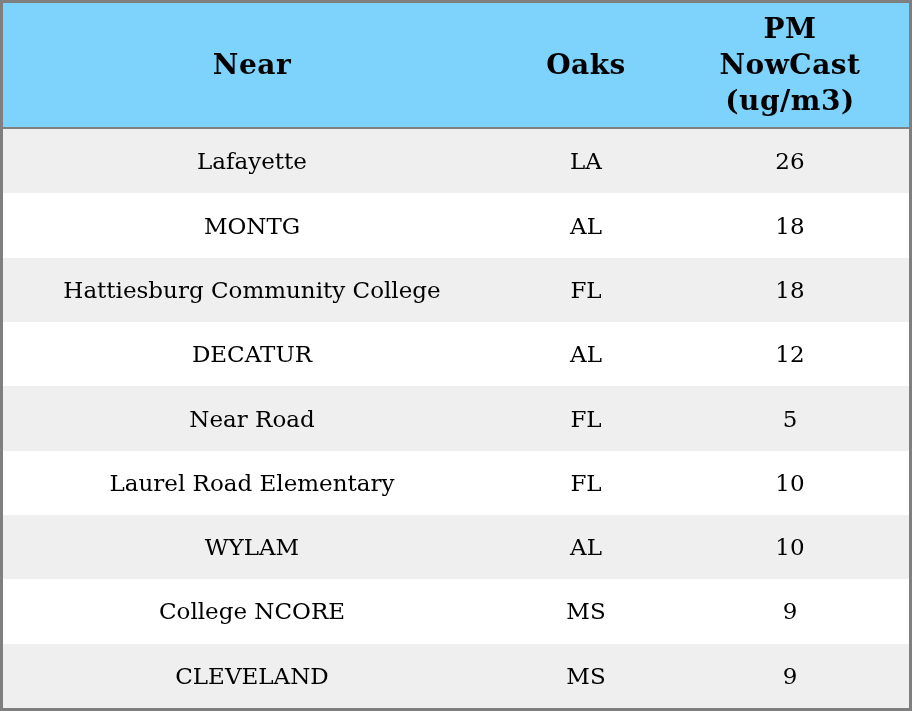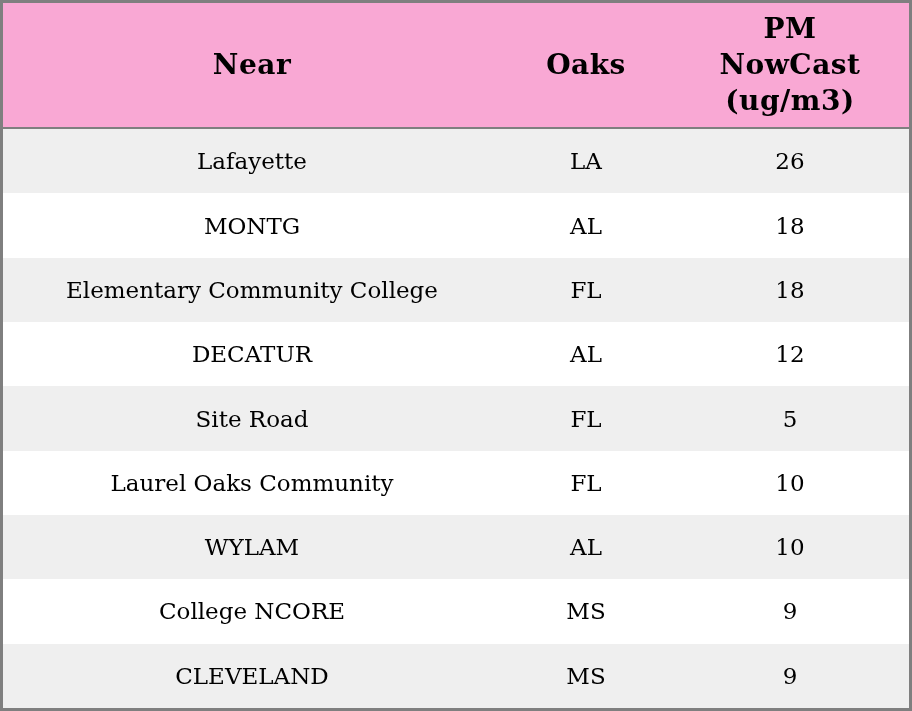--- a/index.html
+++ b/index.html
@@ -21,21 +21,21 @@
     border-collapse: collapse;
     table-layout: fixed;
     font-family: "DejaVu Serif", serif;
     color: #000000;
   }
   col.col-site  { width: 498px; }
   col.col-state { width: 170px; }
   col.col-pm    { width: 238px; }
 
   thead th {
-    background: #f9a8d4;
+    background: #7dd3fc;
     border-bottom: 2px solid #7f7f7f;
     height: 124px;
     vertical-align: middle;
     text-align: center;
     font-size: 28px;
     font-weight: bold;
     line-height: 1.28;
     padding: 0;
     letter-spacing: 0.5px;
   }
@@ -77,36 +77,36 @@
         <td>Lafayette</td>
         <td>LA</td>
         <td>26</td>
       </tr>
       <tr>
         <td>MONTG</td>
         <td>AL</td>
         <td>18</td>
       </tr>
       <tr>
-        <td>Elementary Community College</td>
+        <td>Hattiesburg Community College</td>
         <td>FL</td>
         <td>18</td>
       </tr>
       <tr>
         <td>DECATUR</td>
         <td>AL</td>
         <td>12</td>
       </tr>
       <tr>
-        <td>Site Road</td>
+        <td>Near Road</td>
         <td>FL</td>
         <td>5</td>
       </tr>
       <tr>
-        <td>Laurel Oaks Community</td>
+        <td>Laurel Road Elementary</td>
         <td>FL</td>
         <td>10</td>
       </tr>
       <tr>
         <td>WYLAM</td>
         <td>AL</td>
         <td>10</td>
       </tr>
       <tr>
         <td>College NCORE</td>

